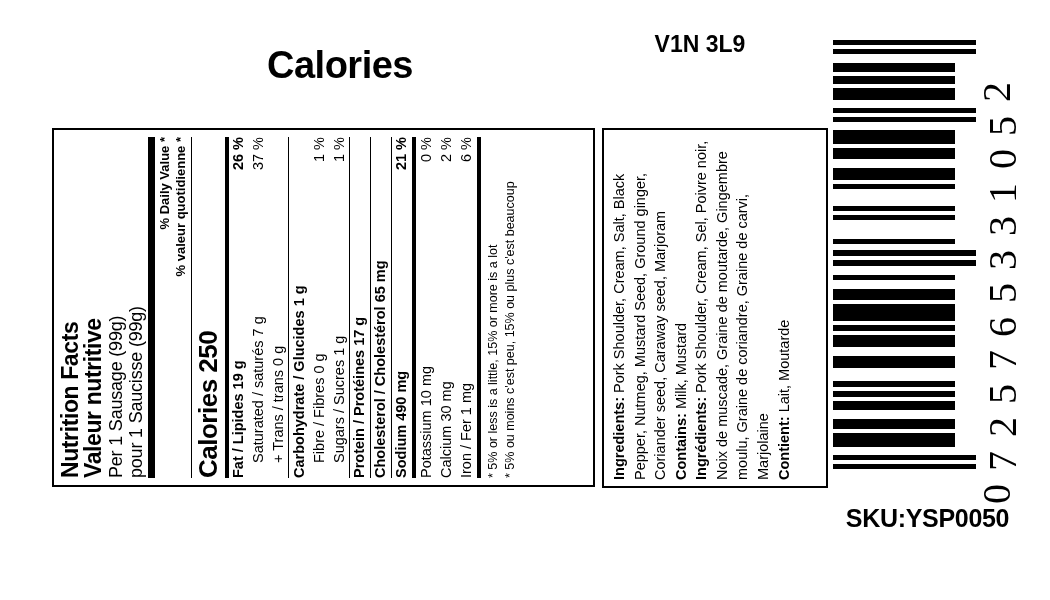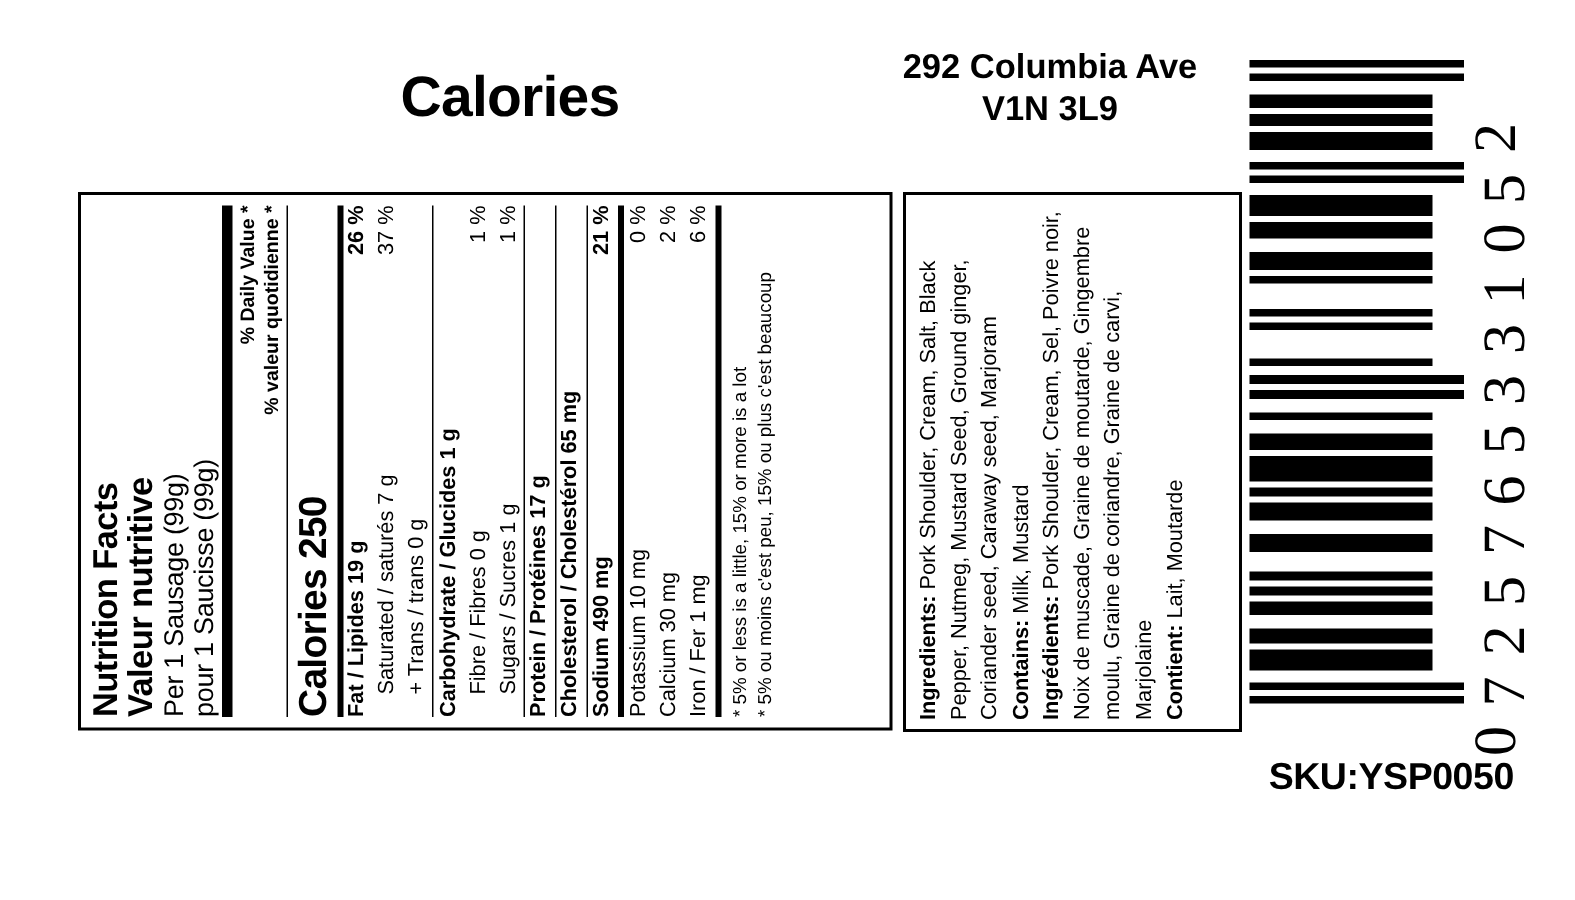--- a/index.html
+++ b/index.html
@@ -134,21 +134,20 @@
     text-align:center;font-size:25px;font-weight:bold;letter-spacing:-0.3px;
     white-space:nowrap;
   }
 </style>
 </head>
 <body>
 
 <div id="product-title">Calories</div>
 
 <div id="address-block">
-  <div>292 Columbia Ave</div>
   <div>V1N 3L9</div>
 </div>
 
 <div id="nutrition-box">
   <div id="nf-rot">
     <div class="nf-inner">
       <div class="nf-title">Nutrition Facts</div>
       <div class="nf-title">Valeur nutritive</div>
       <div class="nf-serv">Per 1 Sausage (99g)</div>
       <div class="nf-serv">pour 1 Saucisse (99g)</div>

